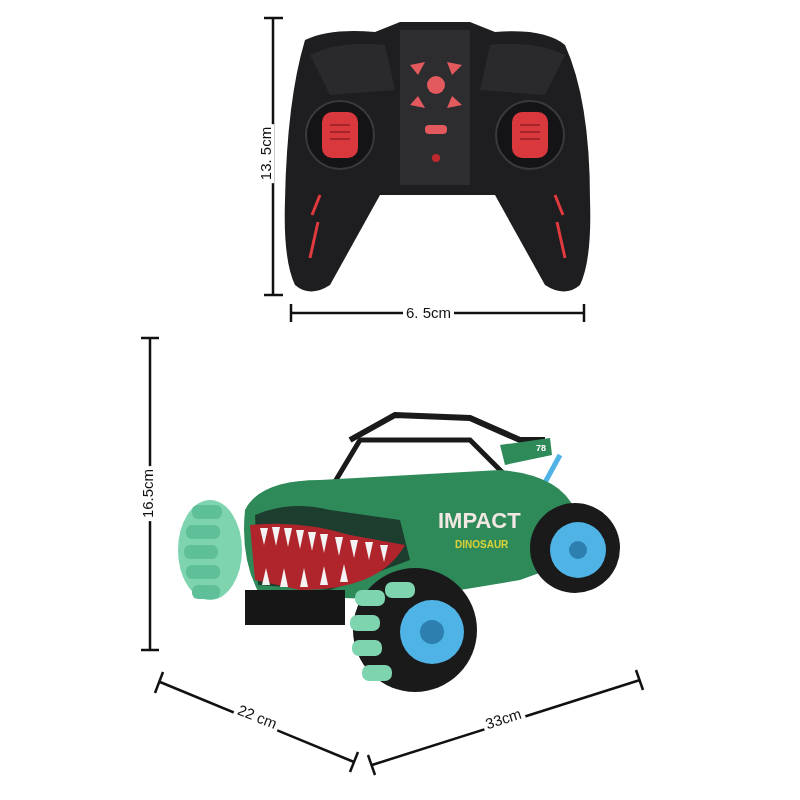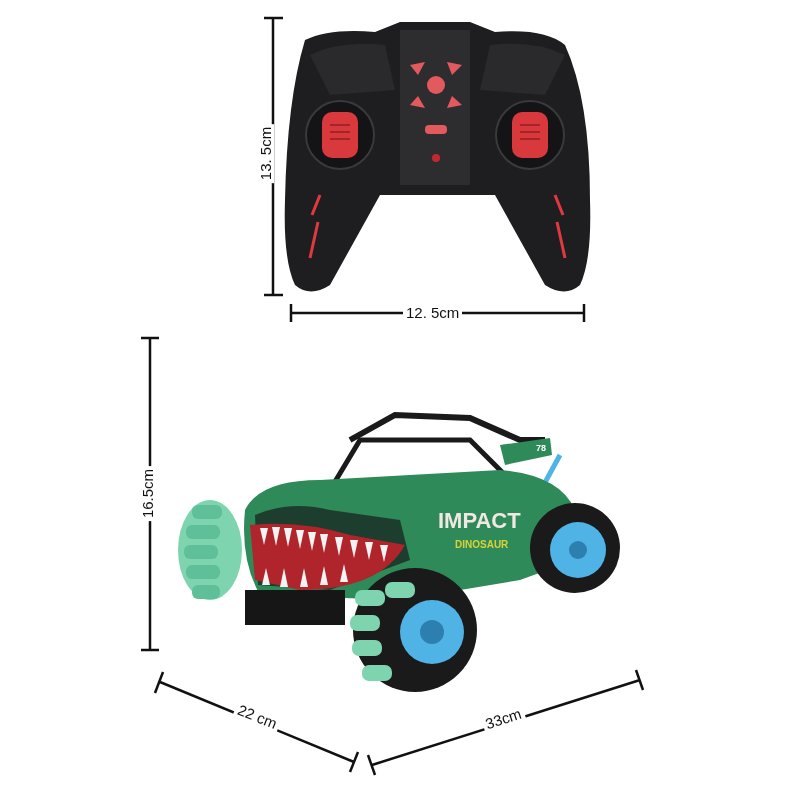--- a/index.html
+++ b/index.html
@@ -140,16 +140,16 @@
         <rect x="362" y="665" width="30" height="16" rx="7"></rect>
         <rect x="385" y="582" width="30" height="16" rx="7"></rect>
       </g>
       <circle cx="432" cy="632" r="32" fill="#4fb3e6"></circle>
       <circle cx="432" cy="632" r="12" fill="#2d7fb0"></circle>
     </g>
   </g>
 </svg>
 
 <div class="dim-text" style="left:236px;top:145px;transform:rotate(-90deg);">13. 5cm</div>
-<div class="dim-text" style="left:403px;top:304px;">12. 5cm</div>
+<div class="dim-text" style="left:403px;top:304px;">6. 5cm</div>
 <div class="dim-text" style="left:120px;top:485px;transform:rotate(-90deg);">16.5cm</div>
 <div class="dim-text" style="left:234px;top:708px;transform:rotate(22deg);">22 cm</div>
 <div class="dim-text" style="left:482px;top:710px;transform:rotate(-18deg);">33cm</div>
 
 </body></html>

